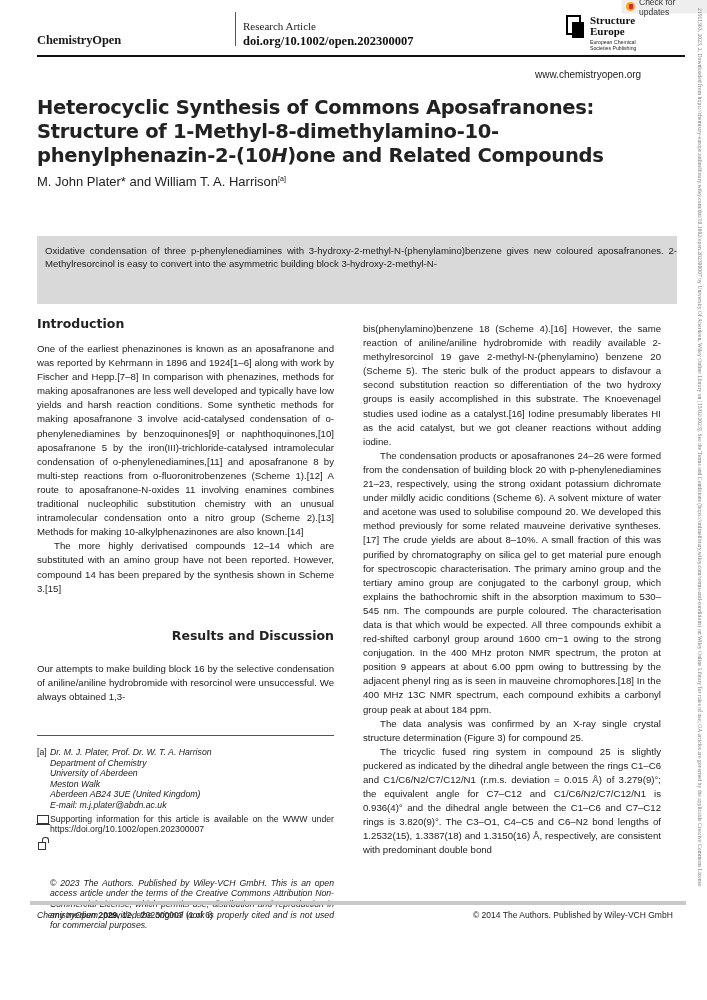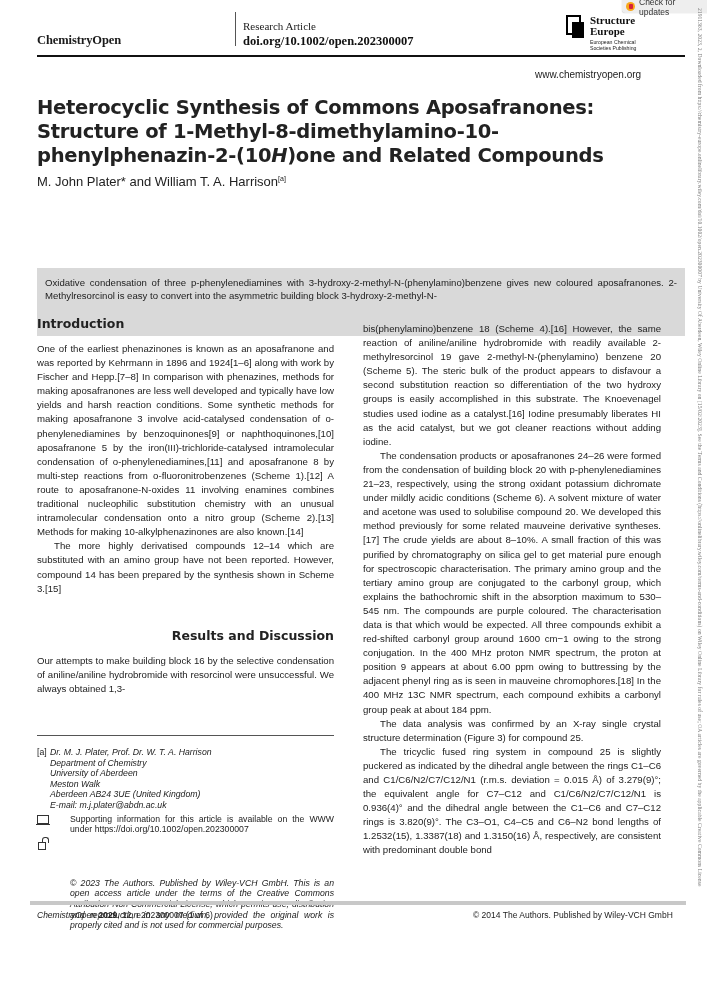--- a/index.html
+++ b/index.html
@@ -27,37 +27,37 @@
   .hdr-rule { left: 37px; top: 55px; width: 648px; height: 2px; background: #111; }
   .website { left: 535px; top: 69px; font-size: 10px; color: #222; }
 
   
   .title { left: 37px; top: 96px; width: 640px; font-family: "DejaVu Sans", sans-serif; font-size: 19.5px; line-height: 24px; font-weight: 600; color: #222; letter-spacing: -0.3px; }
   .title i { font-style: italic; }
   .authors { left: 37px; top: 174px; font-size: 13px; color: #222; }
   .authors sup { font-size: 7px; }
 
   
-  .abstract { left: 37px; top: 236px; width: 632px; height: 54px; background: #d9d9d9; padding: 8px 8px 6px 8px; box-sizing: content-box; display: flex; gap: 29px; margin-top: 32px; }
+  .abstract { left: 37px; top: 236px; width: 632px; height: 54px; background: #d9d9d9; padding: 8px 0 6px 8px; box-sizing: content-box; display: flex; gap: 29px; }
   .abstract .col { flex: 1; font-size: 9.6px; line-height: 13.3px; text-align: justify; color: #222; }
 
   
   .col-left { left: 37px; top: 316px; width: 297px; }
   .col-right { left: 363px; top: 322px; width: 298px; }
   .h2 { font-family: "DejaVu Sans", sans-serif; font-weight: 600; font-size: 12.5px; color: #222; margin: 0; }
   .para { font-size: 9.65px; line-height: 14.1px; text-align: justify; color: #222; margin: 0; }
   .indent { text-indent: 17px; }
 
   
   .fn-rule { left: 37px; top: 832px; width: 297px; height: 1px; background: #555; }
   .footnote { left: 37px; top: 738px; width: 297px; font-size: 8.7px; line-height: 10.6px; color: #222; }
   .fn-affil { display: flex; }
   .fn-tag { width: 13px; flex: 0 0 auto; }
   .fn-lines i { display: block; }
-  .fn-row { display: flex; margin-top: 3px; gap: 20px; }
+  .fn-row { display: flex; margin-top: 3px; }
   .fn-icon { width: 13px; flex: 0 0 auto; position: relative; }
   .monitor { position: absolute; left: 0; top: 1px; width: 10px; height: 7px; border: 1px solid #333; }
   .monitor::after { content: ""; position: absolute; left: -2px; top: 8px; width: 14px; height: 1px; background: #333; }
   .lock { position: absolute; left: 1px; top: 4px; width: 6px; height: 6px; border: 1px solid #333; }
   .lock::before { content: ""; position: absolute; left: 3px; top: -6px; width: 5px; height: 5px; border: 1px solid #333; border-bottom: none; border-radius: 3px 3px 0 0; }
   .fn-text { text-align: justify; flex: 1; }
   .fn-text.it { font-style: italic; margin-top: 40px; }
 
   
   .bottom-bar { left: 30px; top: 901px; width: 656px; height: 4px; background: #c8c8c8; }
@@ -110,21 +110,21 @@
 
 <div class="abs abstract">
   <div class="col">Oxidative condensation of three p-phenylenediamines with 3-hydroxy-2-methyl-N-(phenylamino)benzene gives new coloured aposafranones. 2-Methylresorcinol is easy to convert into the asymmetric building block 3-hydroxy-2-methyl-N-</div>
 </div>
 
 <div class="abs col-left">
   <h2 class="h2">Introduction</h2>
   <p class="para" style="margin-top:11px;">One of the earliest phenazinones is known as an aposafranone and was reported by Kehrmann in 1896 and 1924[1–6] along with work by Fischer and Hepp.[7–8] In comparison with phenazines, methods for making aposafranones are less well developed and typically have low yields and harsh reaction conditions. Some synthetic methods for making aposafranone 3 involve acid-catalysed condensation of o-phenylenediamines by benzoquinones[9] or naphthoquinones,[10] aposafranone 5 by the iron(III)-trichloride-catalysed intramolecular condensation of o-phenylenediamines,[11] and aposafranone 8 by multi-step reactions from o-fluoronitrobenzenes (Scheme 1).[12] A route to aposafranone-N-oxides 11 involving enamines combines traditional nucleophilic substitution chemistry with an unusual intramolecular condensation onto a nitro group (Scheme 2).[13] Methods for making 10-alkylphenazinones are also known.[14]</p>
   <p class="para indent">The more highly derivatised compounds 12–14 which are substituted with an amino group have not been reported. However, compound 14 has been prepared by the synthesis shown in Scheme 3.[15]</p>
   <h2 class="h2" style="margin-top:32px;text-align:right;">Results and Discussion</h2>
-  <p class="para" style="margin-top:11px;">Our attempts to make building block 16 by the selective condensation of aniline/aniline hydrobromide with resorcinol were unsuccessful. We always obtained 1,3-</p>
+  <p class="para" style="margin-top:19px;">Our attempts to make building block 16 by the selective condensation of aniline/aniline hydrobromide with resorcinol were unsuccessful. We always obtained 1,3-</p>
 </div>
 
 <div class="abs fn-rule" style="top:735px;"></div>
 <div class="abs footnote" style="top:747px;">
   <div class="fn-affil">
     <div class="fn-tag">[a]</div>
     <div class="fn-lines">
       <i>Dr. M. J. Plater, Prof. Dr. W. T. A. Harrison</i>
       <i>Department of Chemistry</i>
       <i>University of Aberdeen</i>

